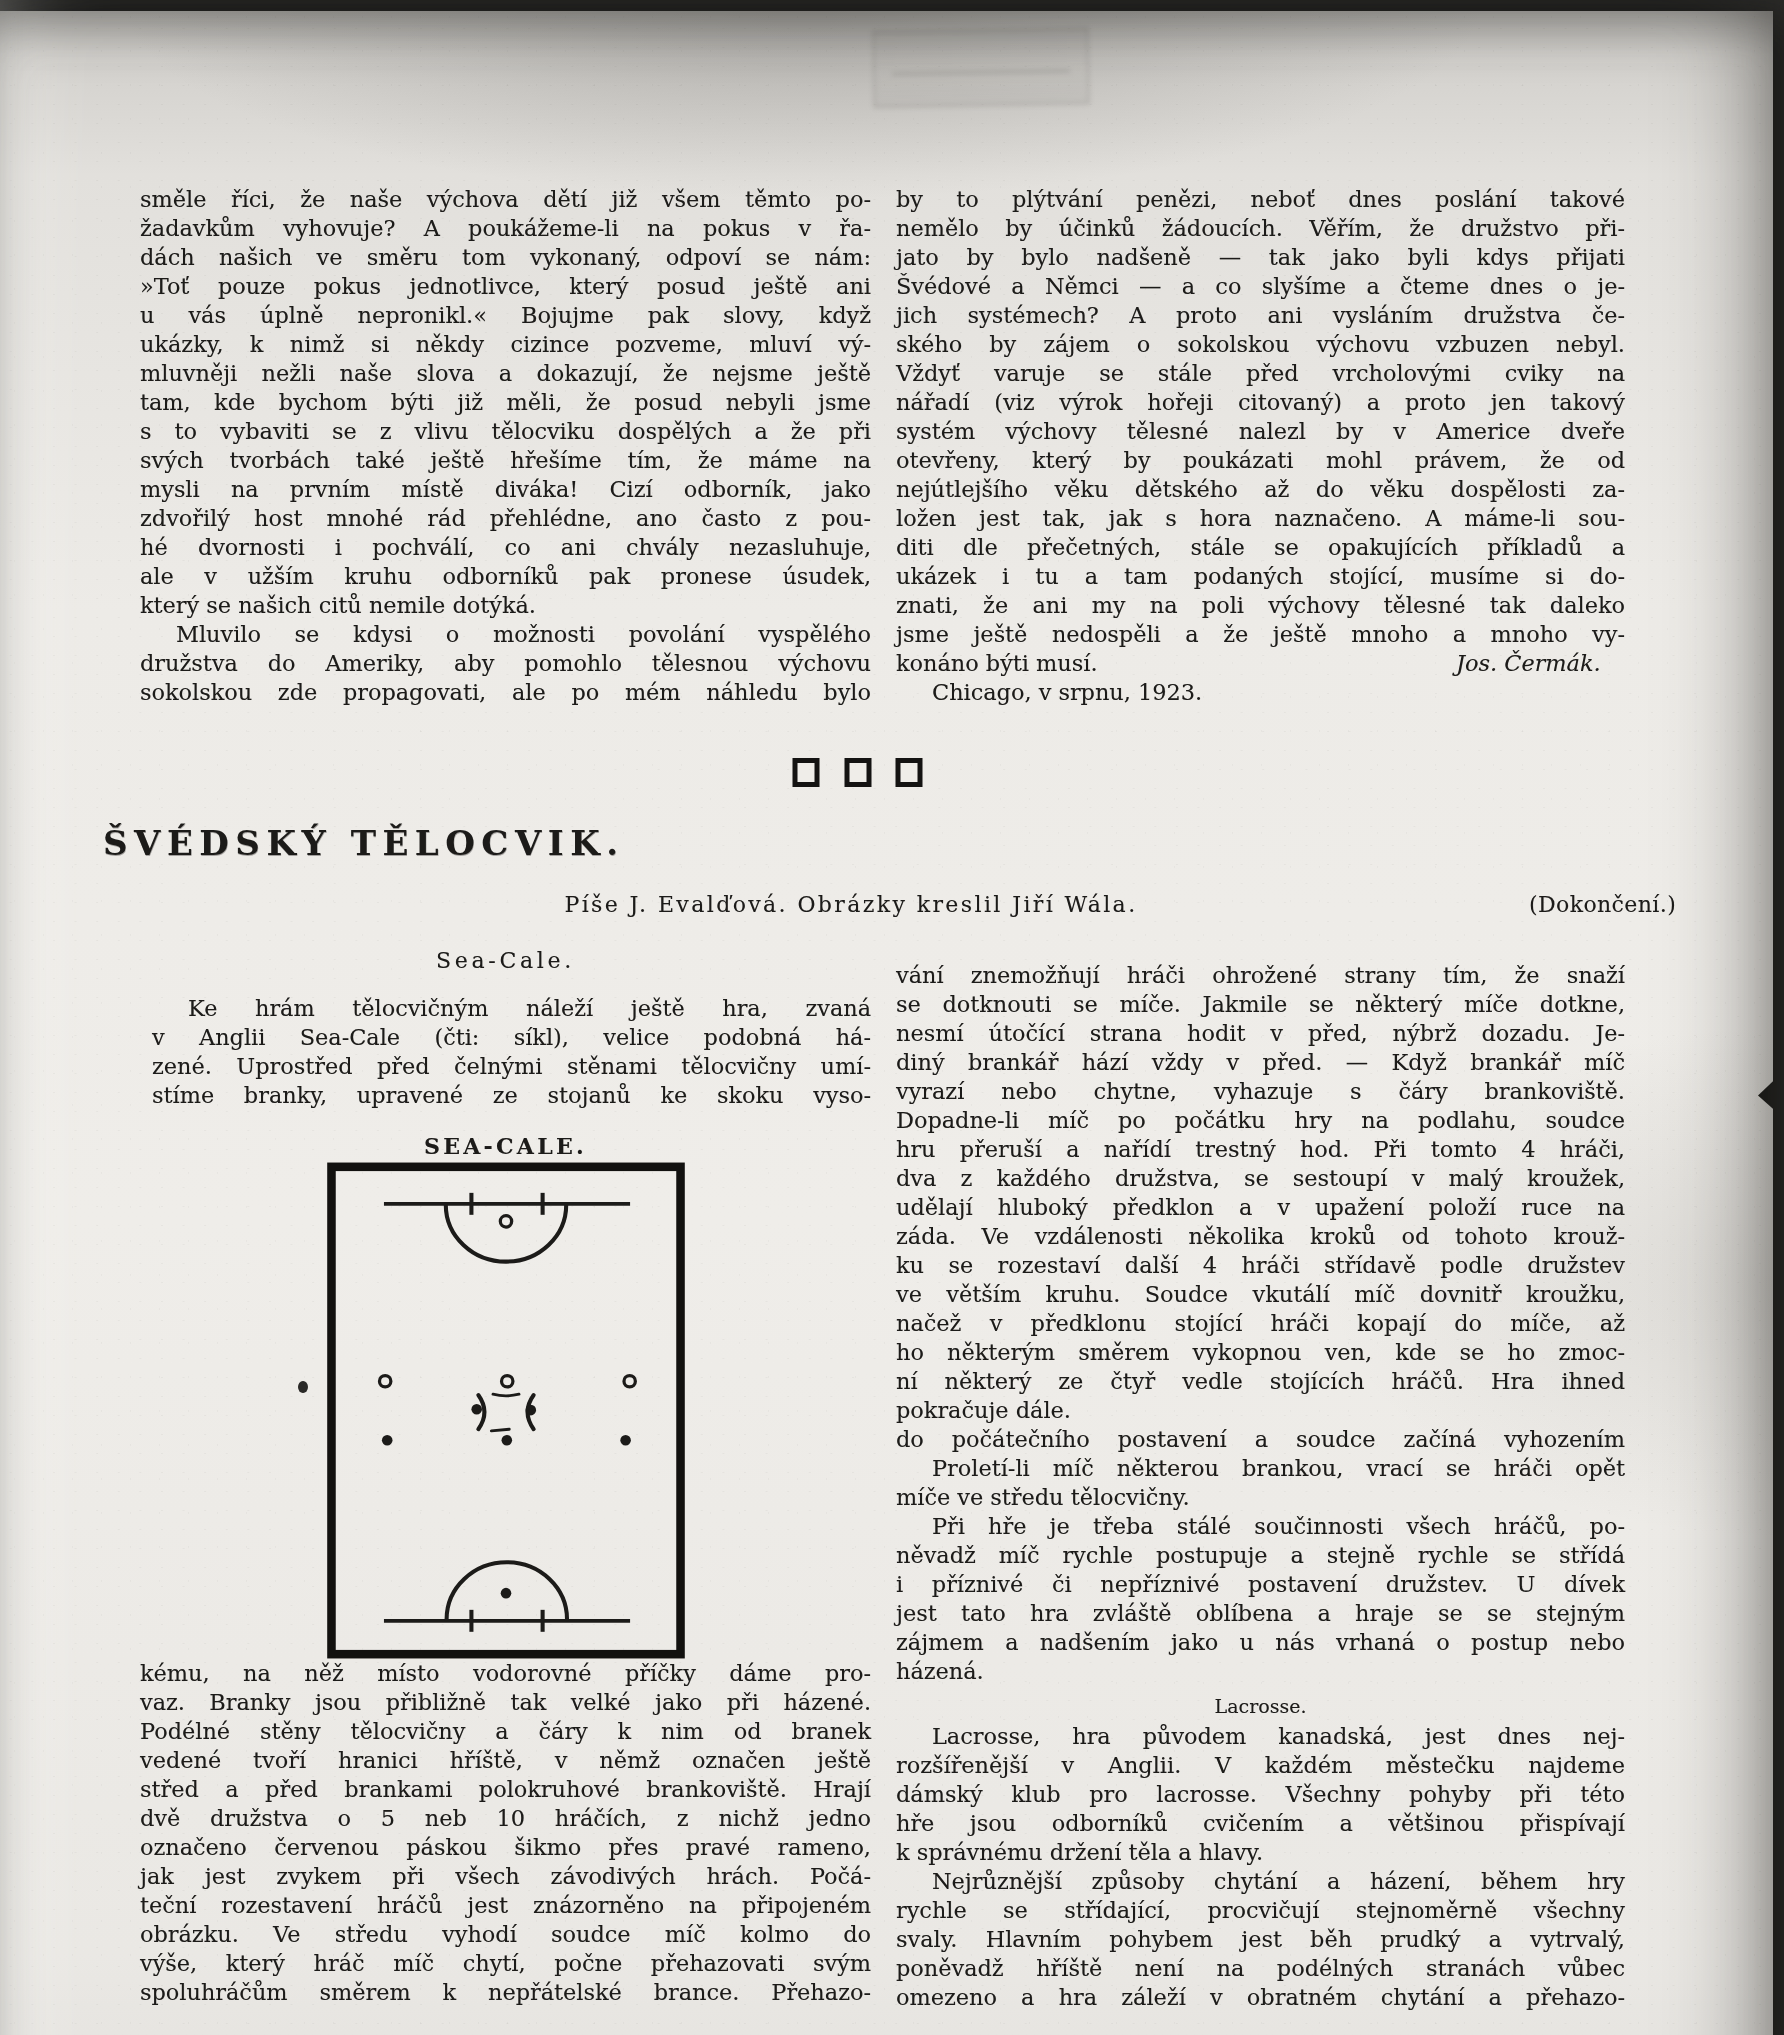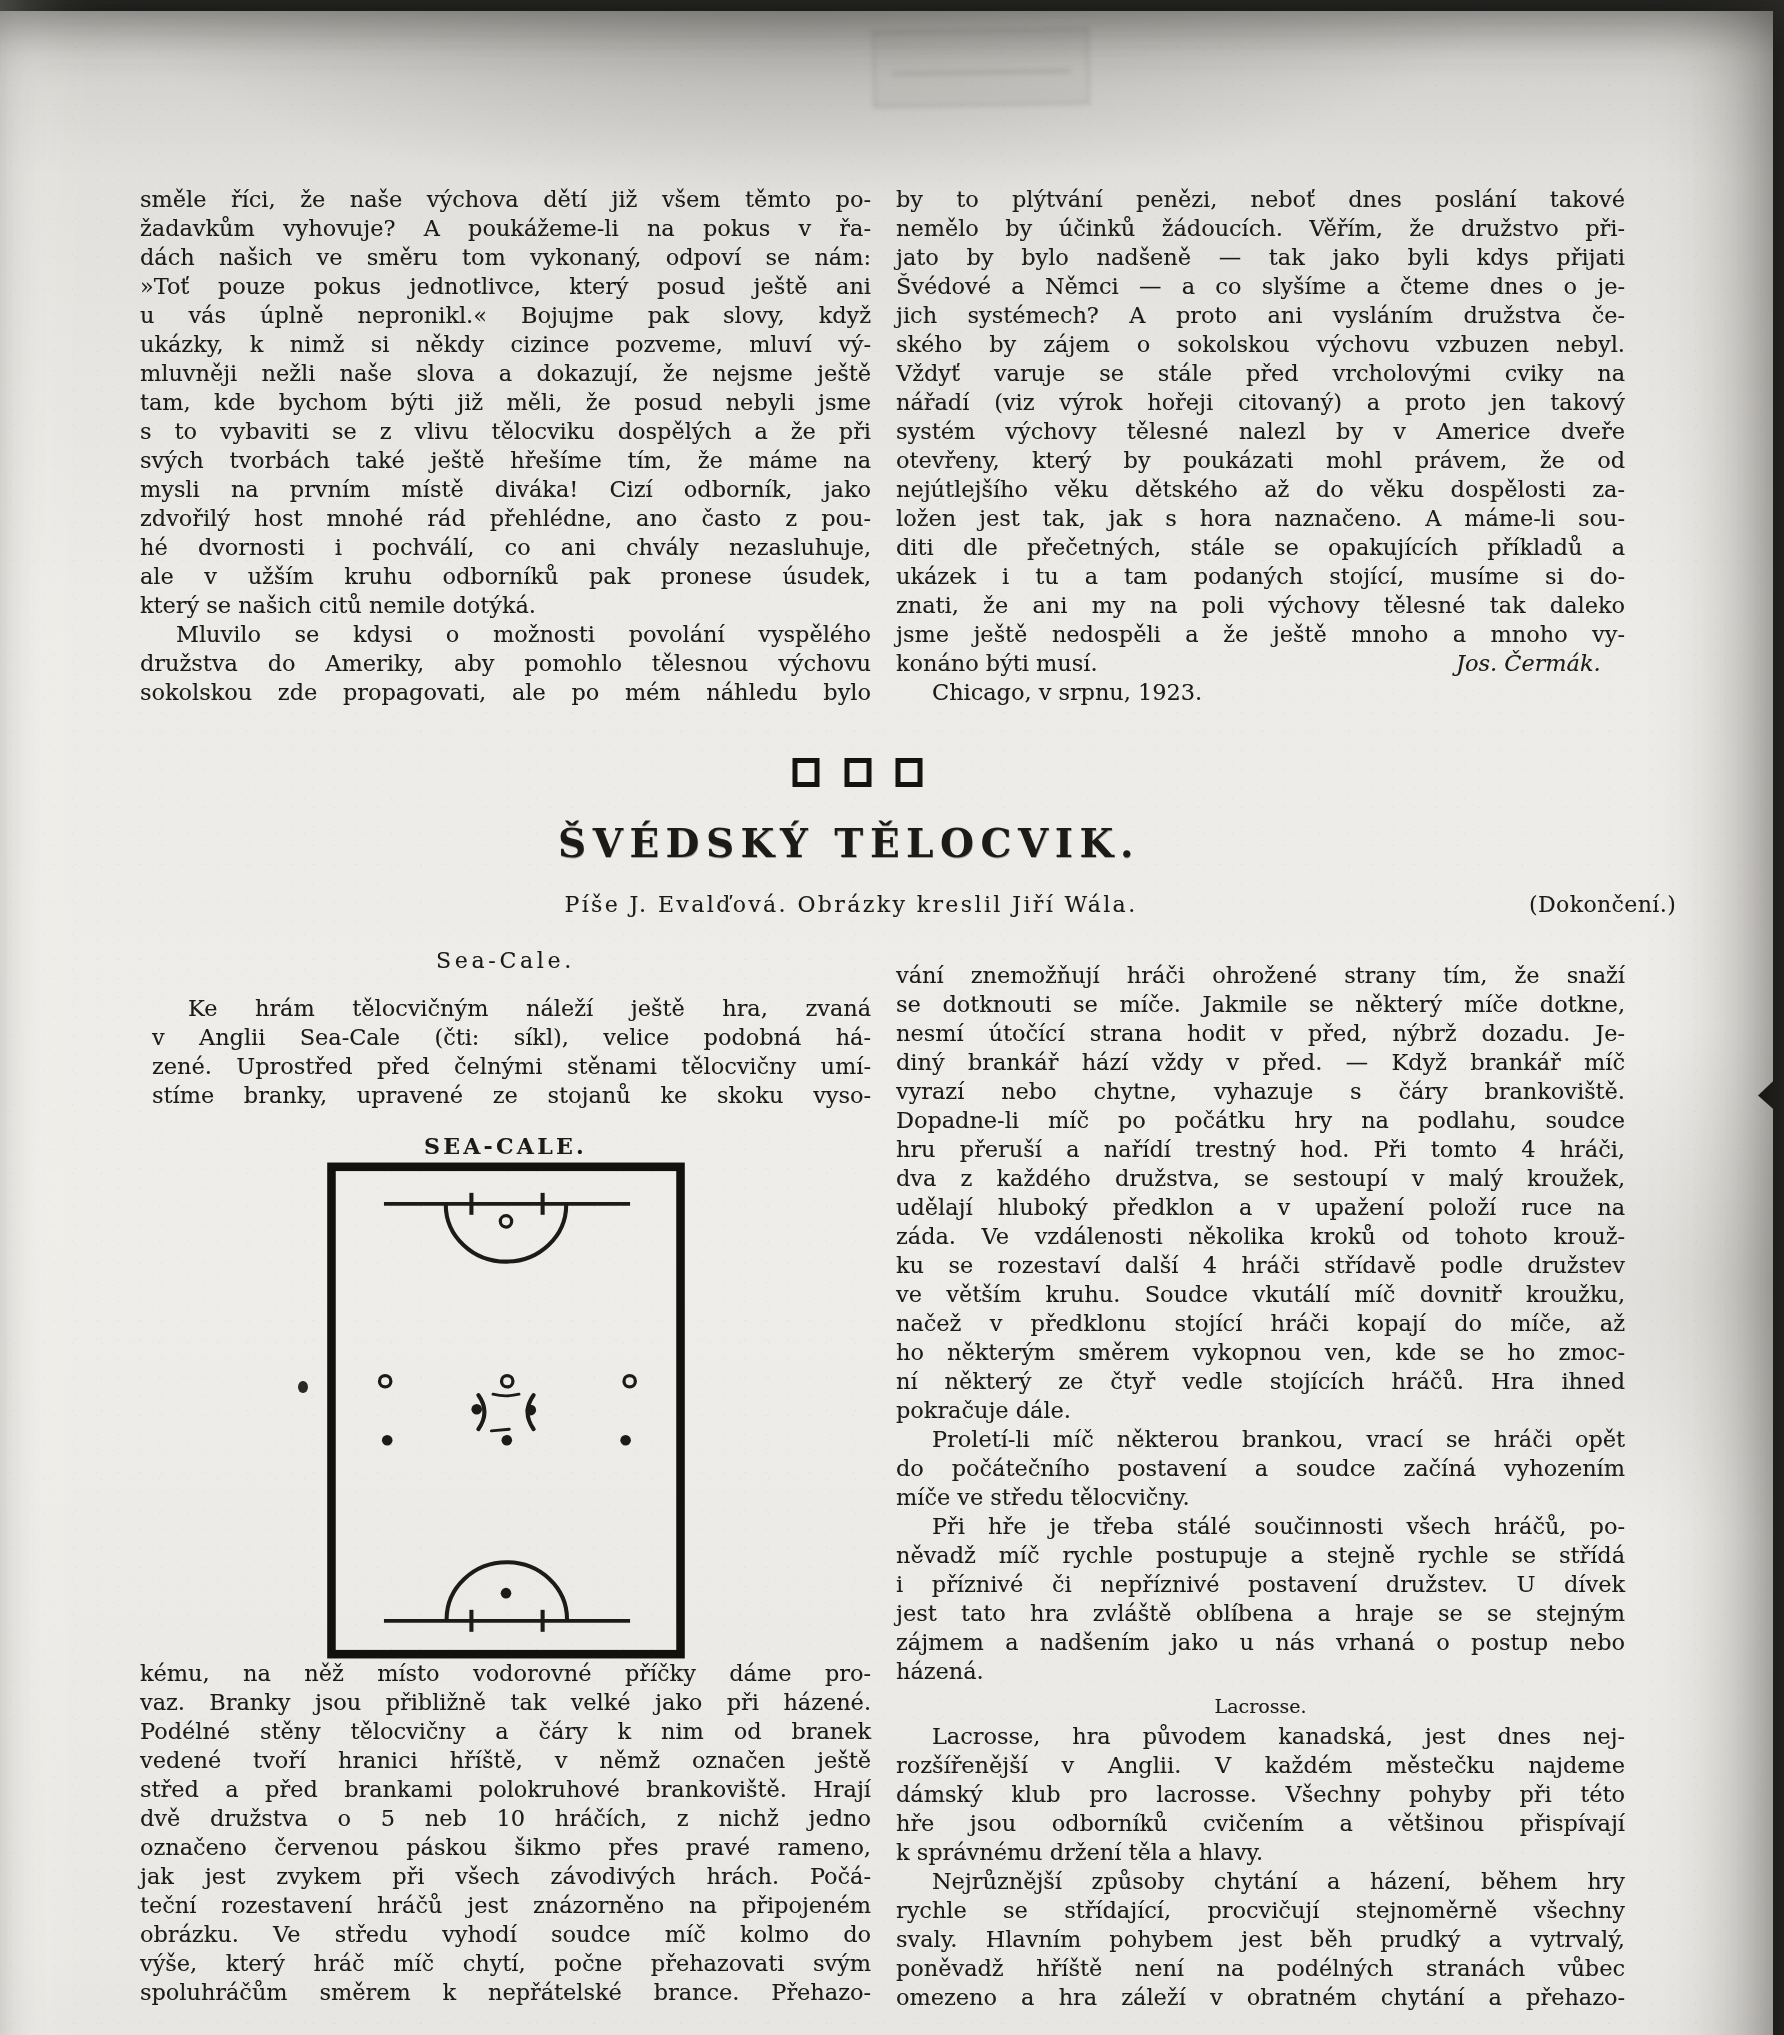--- a/index.html
+++ b/index.html
@@ -47,22 +47,22 @@
   .right-flow{left:896px;top:961px;width:729px;}
   .para{margin:0;}
   .line{text-align:left;text-shadow:0.2px 0.4px 0.3px rgba(25,24,22,0.33);}
   .line.just{text-align:justify;text-align-last:justify;text-justify:inter-word;}
   .line.ind{text-indent:36px;}
   .line.split{display:flex;justify-content:space-between;}
   .sig-right{font-style:italic;padding-right:24.4px;}
   
   .ornaments{position:absolute;left:140px;top:758px;width:1492px;text-align:center;transform:translateX(-28.5px);}
   .ornament-square{display:inline-block;width:17px;height:19px;border:5.3px solid #141312;margin:0 11px;background:rgba(240,238,234,0.6);}
-  .title-row{position:absolute;left:140px;top:821px;width:1492px;text-align:center;transform:translateX(-37px);
-    font-size:39px;font-weight:bold;letter-spacing:6.5px;line-height:45px;text-shadow:0.4px 0.6px 0.4px rgba(25,24,22,0.35);}
+  .title-row{position:absolute;left:140px;top:821px;width:1492px;transform:translateX(-37px);
+    font-size:34px;font-weight:bold;letter-spacing:6.5px;line-height:45px;text-shadow:0.4px 0.6px 0.4px rgba(25,24,22,0.35);}
   .byline-row{position:absolute;left:140px;top:890px;width:1644px;font-size:22px;line-height:29px;}
   .byline{position:absolute;left:0;width:1492px;text-align:center;transform:translateX(-35px);letter-spacing:2.4px;text-shadow:0.2px 0.4px 0.3px rgba(25,24,22,0.3);}
   .dokonceni{position:absolute;left:1389px;letter-spacing:0.4px;text-shadow:0.2px 0.4px 0.3px rgba(25,24,22,0.3);}
   .subhead-seacale{font-size:22px;font-weight:normal;letter-spacing:3.7px;text-align:center;margin:0 0 19px 0;line-height:29px;text-shadow:0.2px 0.4px 0.3px rgba(25,24,22,0.33);}
   .para-block{margin:0;}
   .intro-block{margin-bottom:0;margin-left:12px;}
   .figure{margin-top:23px;}
   .figcap{font-size:22px;font-weight:bold;letter-spacing:3.3px;text-align:center;line-height:27px;margin-bottom:1.6px;text-shadow:0.2px 0.4px 0.3px rgba(25,24,22,0.33);}
   .court-svg{display:block;margin:0 auto;}
   .body-block{}
@@ -218,22 +218,22 @@
           <div class="line just">udělají hluboký předklon a v upažení položí ruce na</div>
           <div class="line just">záda. Ve vzdálenosti několika kroků od tohoto krouž-</div>
           <div class="line just">ku se rozestaví další 4 hráči střídavě podle družstev</div>
           <div class="line just">ve větším kruhu. Soudce vkutálí míč dovnitř kroužku,</div>
           <div class="line just">načež v předklonu stojící hráči kopají do míče, až</div>
           <div class="line just">ho některým směrem vykopnou ven, kde se ho zmoc-</div>
           <div class="line just">ní některý ze čtyř vedle stojících hráčů. Hra ihned</div>
           <div class="line">pokračuje dále.</div>
         </div>
         <div class="para">
+          <div class="line just">do počátečního postavení a soudce začíná vyhozením</div>
           <div class="line just ind">Proletí-li míč některou brankou, vrací se hráči opět</div>
-          <div class="line just">do počátečního postavení a soudce začíná vyhozením</div>
           <div class="line">míče ve středu tělocvičny.</div>
         </div>
         <div class="para">
           <div class="line just ind">Při hře je třeba stálé součinnosti všech hráčů, po-</div>
           <div class="line just">něvadž míč rychle postupuje a stejně rychle se střídá</div>
           <div class="line just">i příznivé či nepříznivé postavení družstev. U dívek</div>
           <div class="line just">jest tato hra zvláště oblíbena a hraje se se stejným</div>
           <div class="line just">zájmem a nadšením jako u nás vrhaná o postup nebo</div>
           <div class="line">házená.</div>
         </div>

